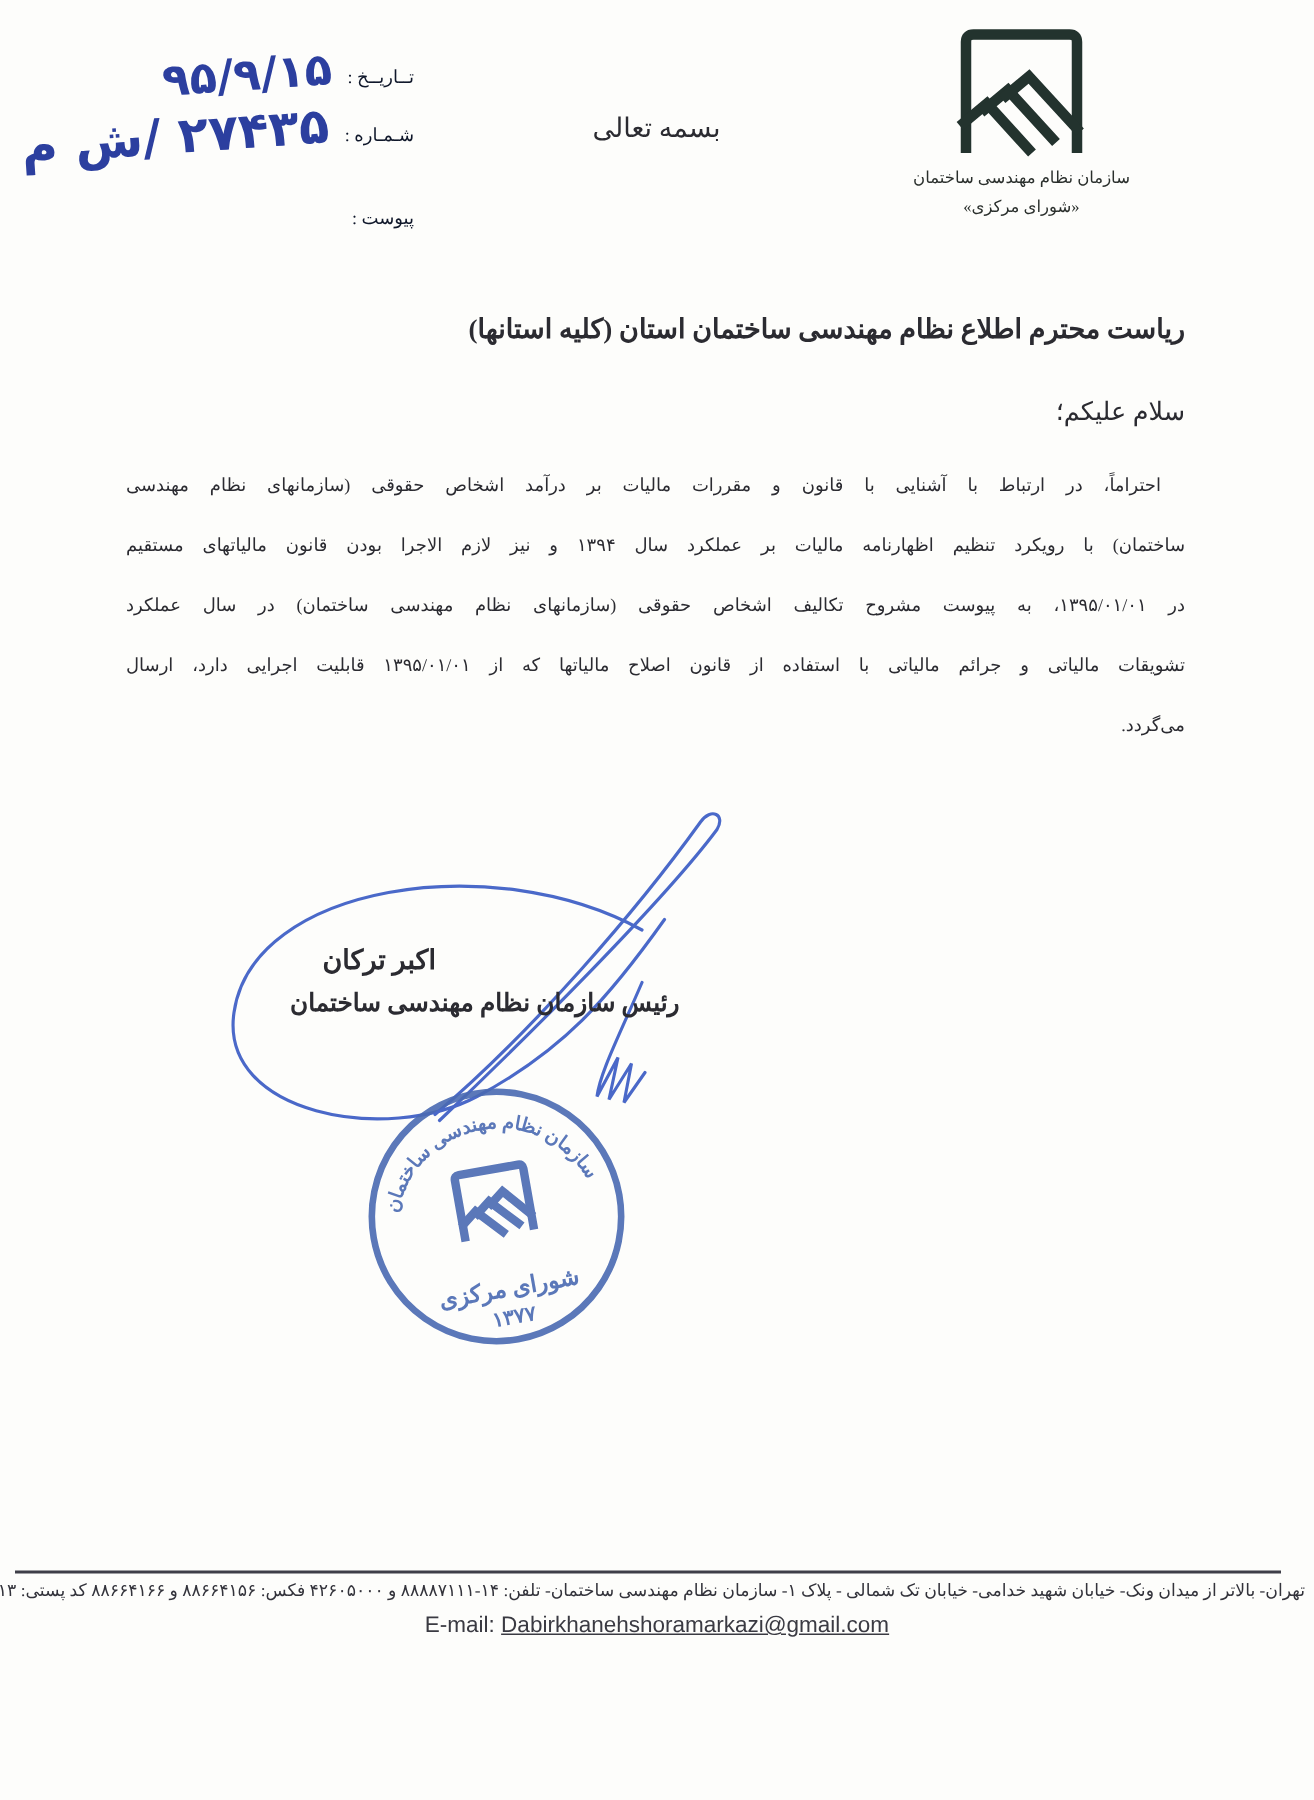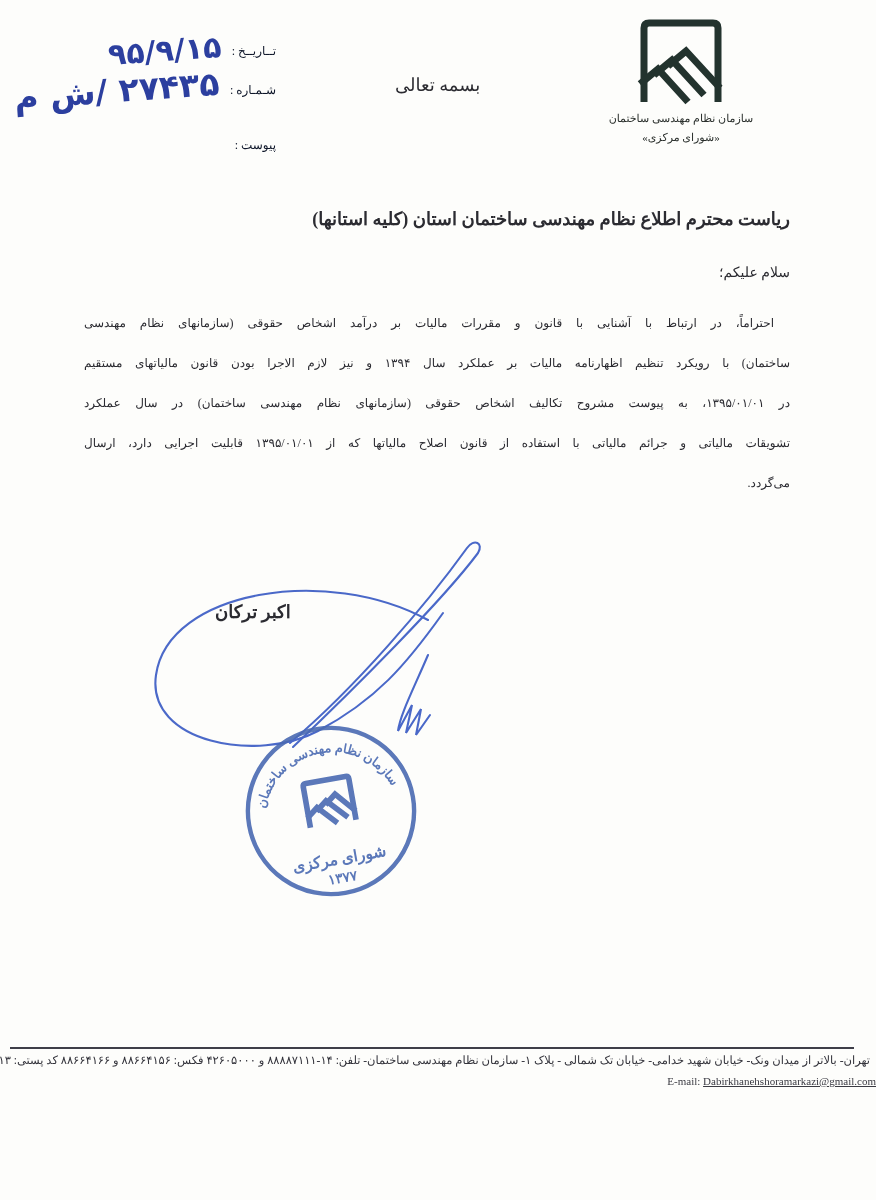--- a/index.html
+++ b/index.html
@@ -27,45 +27,45 @@
   
   .logo-block{position:absolute;top:14px;left:575px;width:212px;text-align:center;}
   .logo-block svg{display:block;margin:0 auto;}
   .org-name{font-size:11px;margin-top:6px;direction:rtl;color:#2a2f2c;}
   .org-council{font-size:11px;margin-top:6px;direction:rtl;color:#2a2f2c;}
   
   .recipient{
     position:absolute;top:208px;left:85px;right:86px;
     direction:rtl;text-align:right;font-size:18px;font-weight:bold;
   }
-  .salutation{position:absolute;top:264px;left:85px;right:86px;direction:rtl;text-align:right;font-size:14px;}
+  .salutation{position:absolute;top:264px;left:85px;right:86px;direction:rtl;text-align:right;font-size:17px;}
   .body-text{position:absolute;top:303px;left:84px;right:86px;}
   .body-line{
     direction:rtl;height:40px;line-height:40px;font-size:12px;
     text-align:justify;text-align-last:justify;white-space:nowrap;
   }
   .body-line.first{padding-right:16px;}
   .body-line.last{text-align-last:right;}
   
   .sig-block{position:absolute;top:601px;left:185px;width:268px;direction:rtl;text-align:right;}
-  .sig-name{font-size:18px;font-weight:bold;padding-left:30px;text-align:left;}
+  .sig-name{font-size:18px;font-weight:bold;padding-left:30px;text-align:left;margin-top:28px;}
   .sig-name-inner{display:inline-block;}
   .sig-title{font-size:16.5px;font-weight:bold;margin-top:8px;}
   .sig-ink{position:absolute;top:535px;left:128px;width:375px;height:230px;pointer-events:none;}
   
   .stamp{position:absolute;top:723px;left:243px;width:176px;height:176px;transform:rotate(-10deg);opacity:.9;}
   
   .footer-rule{position:absolute;top:1047px;left:10px;right:22px;height:2px;background:#3e3e48;}
   .footer-address{
     position:absolute;top:1053px;left:6px;right:6px;direction:rtl;text-align:center;
     font-size:11.5px;color:#33333b;white-space:nowrap;
   }
   .footer-email{
-    position:absolute;top:1075px;left:0;right:0;text-align:right;
-    font-family:Liberation Serif, serif;font-size:11px;color:#3a3a42;
+    position:absolute;top:1075px;left:0;right:0;text-align:center;
+    font-family:Liberation Sans, sans-serif;font-size:15px;color:#3a3a42;
   }
   .footer-email a{color:#3a3a42;text-decoration:underline;}
 </style>
 </head>
 <body>
 
 <div class="page">
 
   <div class="meta">
     <div class="meta-row row-date">
@@ -109,20 +109,21 @@
   <svg class="sig-ink" viewBox="0 0 375 230">
     <g fill="none" stroke="#2b4fc0" stroke-width="2.1" stroke-linecap="round" opacity="0.85">
       <path d="M 165 212 C 225 155 315 65 350 18 C 356 8 346 3 339 13 C 298 70 228 152 162 208"></path>
       <path d="M 300 85 C 200 30 40 55 28 140 C 18 208 130 228 190 196 C 248 165 278 130 315 78"></path>
       <path d="M 300 120 C 285 155 272 180 270 196 L 284 170 L 278 198 L 293 174 L 288 200 L 302 180"></path>
     </g>
   </svg>
 
   <div class="sig-block">
     <div class="sig-name"><span class="sig-name-inner">اکبر ترکان</span></div>
+    <div class="sig-title">رئیس سازمان نظام مهندسی ساختمان</div>
   </div>
 
   <svg class="stamp" viewBox="0 0 180 180">
     <defs>
       <path id="stamp-arc" d="M 20 100 A 70 70 0 1 1 160 100" fill="none"></path>
     </defs>
     <circle cx="90" cy="90" r="85" fill="none" stroke="#4a6ab2" stroke-width="4.5"></circle>
     <text font-size="13" fill="#4a6ab2" font-weight="bold" direction="rtl">
       <textPath href="#stamp-arc" startOffset="50%" text-anchor="middle">سازمان نظام مهندسی ساختمان</textPath>
     </text>

